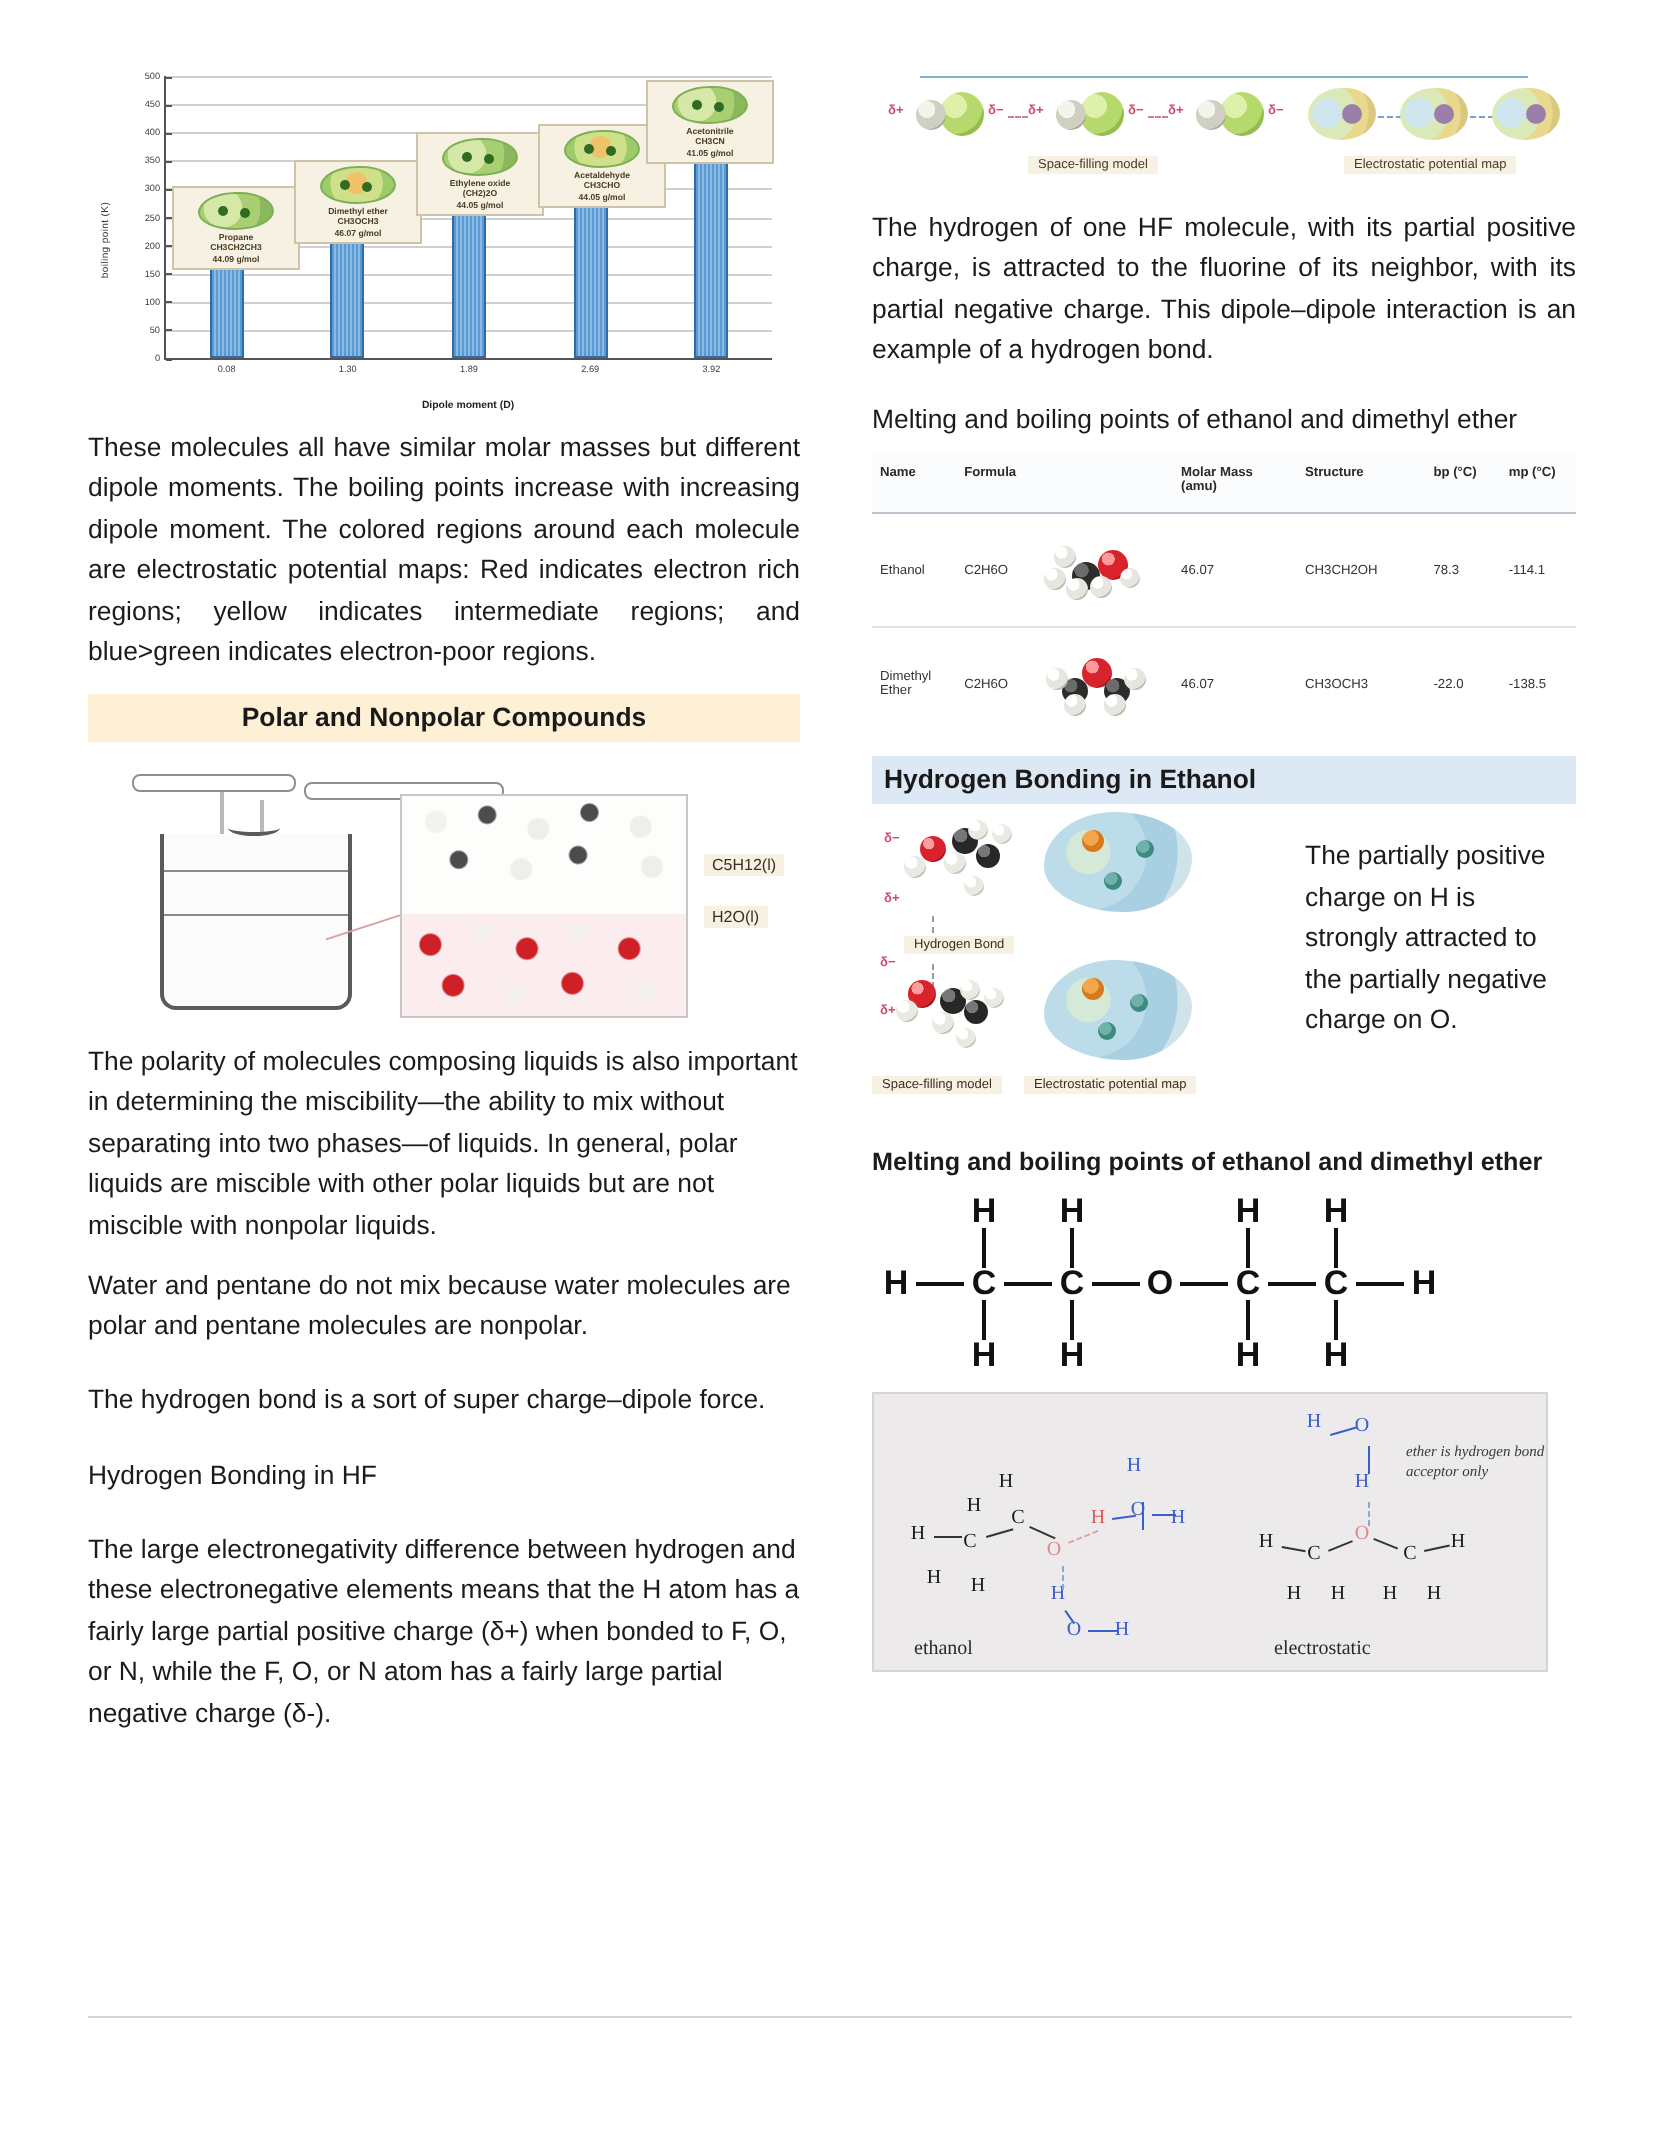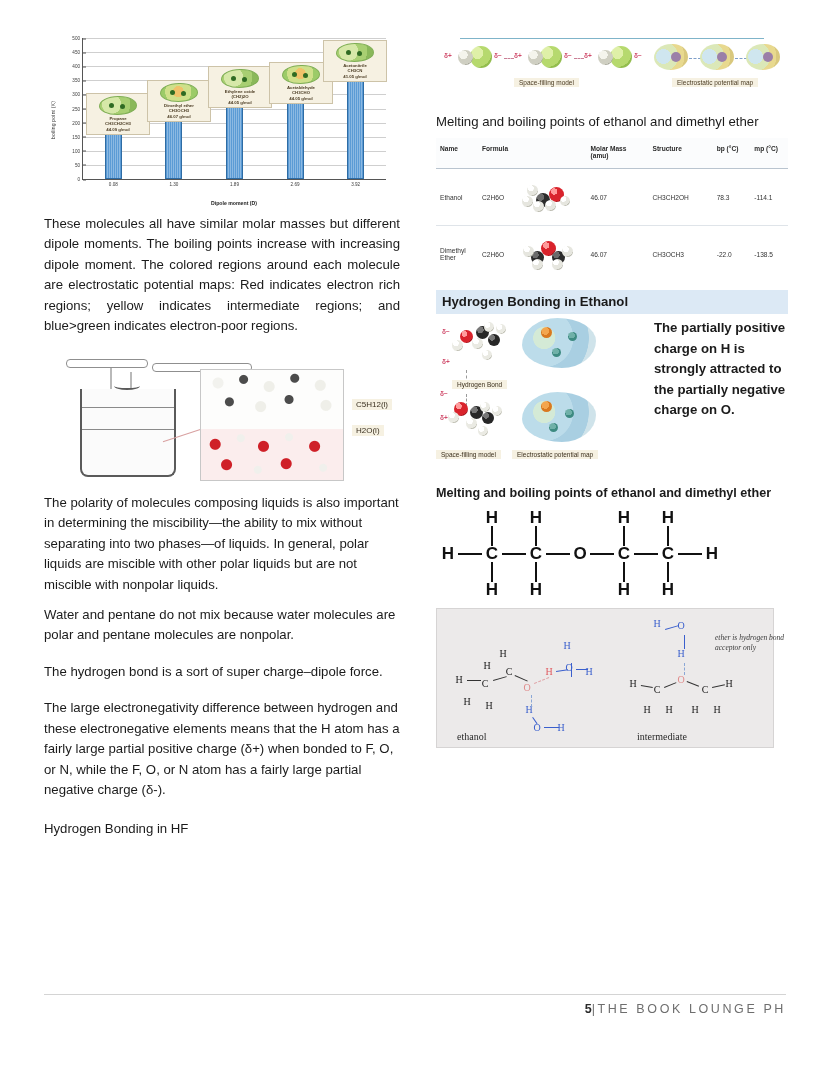--- a/index.html
+++ b/index.html
@@ -362,20 +362,21 @@
             <span>Acetonitrile</span><br>
             <span>CH3CN</span><br>
             <span>41.05 g/mol</span>
           </div>
         </div>
         <div class="xlabel">Dipole moment (D)</div>
       </div>
 
       <p class="body justify">These molecules all have similar molar masses but different dipole moments. The boiling points increase with increasing dipole moment. The colored regions around each molecule are electrostatic potential maps: Red indicates electron rich regions; yellow indicates intermediate regions; and blue&gt;green indicates electron-poor regions.</p>
 
+      <div class="band band-cream">Polar and Nonpolar Compounds</div>
 
       <div class="beaker-fig">
         <div class="pipette" style="left:14px; top:12px; width:82px;"></div>
         <div class="pipette" style="left:100px; top:16px; width:100px;"></div>
         <div class="drip" style="left:58px; top:21px; height:22px;"></div>
         <div class="drip" style="left:78px; top:25px; height:18px;"></div>
         <div class="beaker">
           <div class="spout"></div>
           <div class="level" style="top:18px;"></div>
           <div class="level" style="top:40px;"></div>
@@ -387,22 +388,22 @@
         </div>
         <div class="lbl-chip" style="left:300px; top:52px;">C5H12(l)</div>
         <div class="lbl-chip" style="left:300px; top:78px;">H2O(l)</div>
       </div>
 
       <p class="body">The polarity of molecules composing liquids is also important in determining the miscibility—the ability to mix without separating into two phases—of liquids. In general, polar liquids are miscible with other polar liquids but are not miscible with nonpolar liquids.</p>
       <p class="body">Water and pentane do not mix because water molecules are polar and pentane molecules are nonpolar.</p>
 
 
       <p class="body" style="margin-top:16px;">The hydrogen bond is a sort of super charge–dipole force.</p>
+      <p class="body" style="margin-top:18px;">Hydrogen Bonding in HF</p>
       <p class="body" style="margin-top:16px;">The large electronegativity difference between hydrogen and these electronegative elements means that the H atom has a fairly large partial positive charge (δ+) when bonded to F, O, or N, while the F, O, or N atom has a fairly large partial negative charge (δ-).</p>
-      <p class="body" style="margin-top:18px;">Hydrogen Bonding in HF</p>
     </div>
 
     <div class="col col-right">
 
       <div class="hf-fig">
         <div class="topbar-line"></div>
 
         <div class="delta" style="left:8px; top:18px;">δ+</div>
         <div class="hf-mol" style="left:22px;">
           <div class="big"></div>
@@ -436,20 +437,21 @@
         <div class="dashlink blue" style="left:299px; top:24px; width:12px;"></div>
         <div class="ep-mol" style="left:310px;">
           <div class="cloud"></div>
           <div class="core"></div>
         </div>
 
         <div class="figcap" style="left:78px; top:44px;">Space-filling model</div>
         <div class="figcap" style="left:236px; top:44px;">Electrostatic potential map</div>
       </div>
 
+      <p class="body justify" style="margin-top:6px;">The hydrogen of one HF molecule, with its partial positive charge, is attracted to the fluorine of its neighbor, with its partial negative charge. This dipole–dipole interaction is an example of a hydrogen bond.</p>
 
       <p class="body" style="margin-top:14px; margin-bottom:6px;">Melting and boiling points of ethanol and dimethyl ether</p>
 
       <table class="tbl">
         <thead>
           <tr>
             <th style="width:38px">Name</th>
             <th style="width:36px">Formula</th>
             <th style="width:62px"></th>
             <th style="width:56px">Molar Mass (amu)</th>
@@ -544,21 +546,21 @@
           <div class="epm-mol" style="left:86px; top:74px;">
             <div class="c1"></div>
             <div class="orange"></div>
             <div class="teal" style="left:58%; top:34%;"></div>
             <div class="teal" style="left:36%; top:62%;"></div>
           </div>
 
           <div class="hb-label" style="left:0px; top:132px;">Space-filling model</div>
           <div class="hb-label" style="left:76px; top:132px;">Electrostatic potential map</div>
         </div>
-        <p class="body" style="width:132px; margin:0;font-weight:bold;">The partially positive charge on H is strongly attracted to the partially negative charge on O.</p>
+        <p class="body" style="width:132px; margin:12px;">The partially positive charge on H is strongly attracted to the partially negative charge on O.</p>
       </div>
 
       <p class="body" style="font-weight:bold; font-size:12.6px; margin:18px 0 2px 0;">Melting and boiling points of ethanol and dimethyl ether</p>
 
       <div class="struct">
         <div class="atom" style="left:10px;  top:46px;">H</div>
         <div class="bondh" style="left:20px; top:46px; width:24px;"></div>
         <div class="atom" style="left:54px;  top:46px;">C</div>
         <div class="bondh" style="left:64px; top:46px; width:24px;"></div>
         <div class="atom" style="left:98px;  top:46px;">C</div>
@@ -633,26 +635,23 @@
         <div class="at b" style="left:220px; top:14px;">H</div>
 
         <div class="ln" style="left:204px; top:76px; width:12px; transform:rotate(10deg);"></div>
         <div class="ln" style="left:227px; top:78px; width:13px; transform:rotate(-22deg);"></div>
         <div class="ln" style="left:250px; top:72px; width:13px; transform:rotate(22deg);"></div>
         <div class="ln" style="left:275px; top:78px; width:13px; transform:rotate(-12deg);"></div>
         <div class="ln dash" style="left:247px; top:54px; width:2px; height:12px; border-left:1px dashed #8aa7d6; border-top:none;"></div>
         <div class="ln blue" style="left:247px; top:26px; width:2px; height:14px; border-left:1px solid #3a5fcd; border-top:none;"></div>
         <div class="ln blue" style="left:228px; top:20px; width:14px; transform:rotate(-16deg);"></div>
 
-        <div class="note" style="left:266px; top:24px;margin-left:12px;">ether is hydrogen bond acceptor only</div>
+        <div class="note" style="left:266px; top:24px;">ether is hydrogen bond acceptor only</div>
         <div class="cap" style="left:20px; top:122px;">ethanol</div>
-        <div class="cap" style="left:200px; top:122px;">intermediate</div>
+        <div class="cap" style="left:200px; top:122px;">electrostatic</div>
       </div>
     </div>
   </div>
 </div>
 
 <div class="footer">
   <div class="rule"></div>
-  <div class="txt">
-    <b>5</b><span>|</span><span>THE BOOK LOUNGE PH</span>
-  </div>
 </div>
 
 </body></html>

